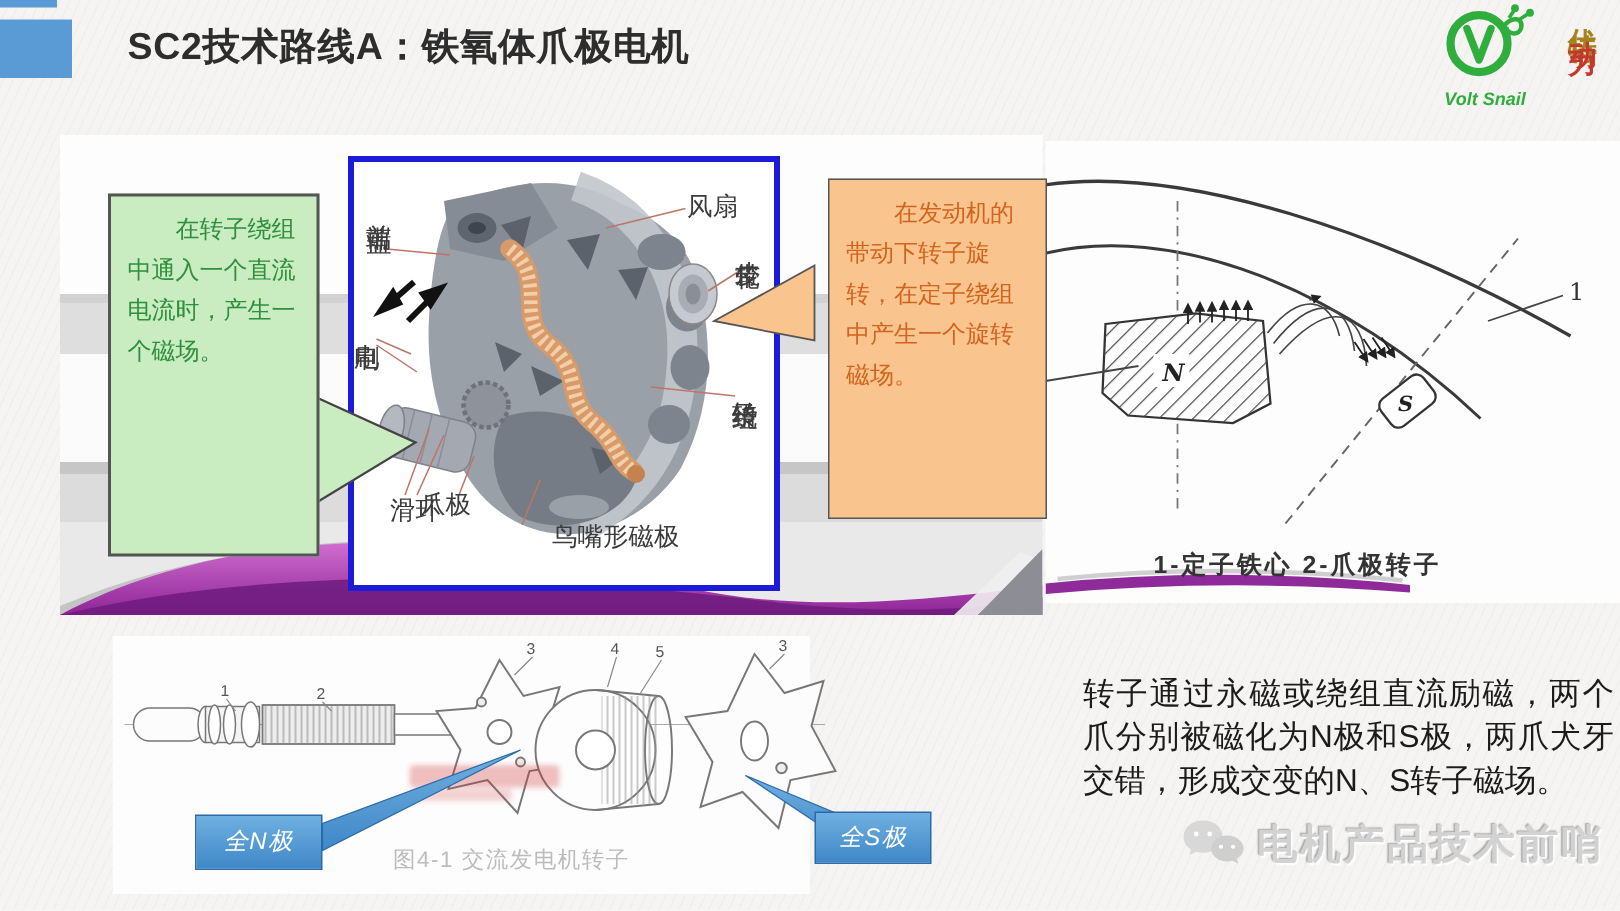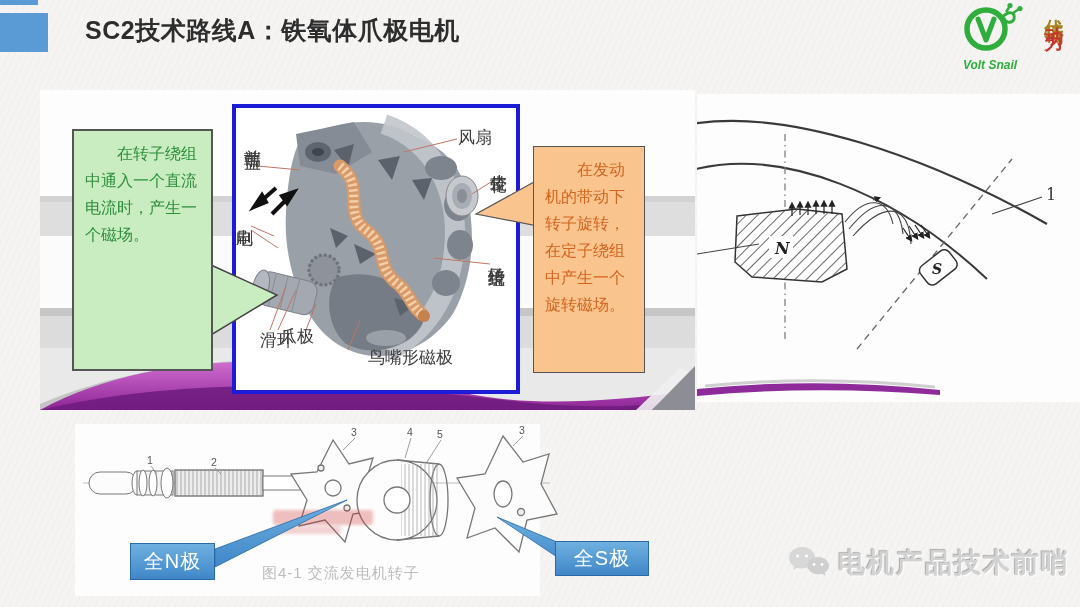--- a/index.html
+++ b/index.html
@@ -12,21 +12,21 @@
     background-color:#f5f4f2;
     background-image:repeating-linear-gradient(115deg,rgba(120,110,100,.04) 0 1px,rgba(255,255,255,0) 1px 6px);padding-left:48px;}
   .abs{position:absolute;}
   .panel{background:#fdfdfd;}
   .callout{box-sizing:border-box;font-size:16px;line-height:27px;padding:9px 11px;text-indent:2em;z-index:6;}
   .mlabel{font-size:17px;color:#3c3c3c;line-height:13px;white-space:nowrap;}
   .vlabel{writing-mode:vertical-rl;text-orientation:upright;letter-spacing:1px;}
   .faint{color:#bcbcbc;}
   .bluebox{box-sizing:border-box;display:flex;align-items:center;justify-content:center;
     background:linear-gradient(180deg,#6fb0e0,#3f87c8);border:1px solid #2a6aa8;
-    color:#fff;font-size:20px;letter-spacing:1px;z-index:5;}
+    color:#fff;font-size:16px;letter-spacing:1px;z-index:5;font-style:italic;}
   .wm-text{font-size:27px;letter-spacing:2px;color:#d2d2d2;
     text-shadow:1px 1px 1px #ffffff,-1px -1px 1px #a8a8a8;font-weight:bold;}
 </style>
 </head>
 <body>
 
 <div id="slide">
 
   <div class="abs" style="left:0;top:0;width:38px;height:5px;background:var(--accent_blue);"></div>
   <div class="abs" style="left:0;top:13px;width:48px;height:39px;background:var(--accent_blue);"></div>
@@ -140,22 +140,22 @@
     </div>
 
     <svg class="abs" style="left:0;top:0;z-index:5;pointer-events:none;" width="655" height="320" viewBox="0 0 655 320">
       <polygon points="171,175 171,245 237,205" fill="var(--green_bg)" stroke="#444" stroke-width="1.5"></polygon>
       <polygon points="503,87 503,137 436,124" fill="var(--orange_bg)" stroke="#555" stroke-width="1.2"></polygon>
     </svg>
 
     <div class="abs callout" style="left:32px;top:39px;width:141px;height:242px;background:var(--green_bg);
          border:2px solid #555;color:var(--green_text);">在转子绕组中通入一个直流电流时，产生一个磁场。</div>
 
-    <div class="abs callout" style="left:493px;top:29px;width:112px;height:227px;background:var(--orange_bg);
-         border:1.5px solid #555;color:var(--orange_text);margin-top:27px;">在发动机的带动下转子旋转，在定子绕组中产生一个旋转磁场。</div>
+    <div class="abs callout" style="left:512px;top:29px;width:146px;height:227px;background:var(--orange_bg);
+         border:1.5px solid #555;color:var(--orange_text);">在发动机的带动下转子旋转，在定子绕组中产生一个旋转磁场。</div>
   </div>
 
   <div class="abs panel" style="left:697px;top:94px;width:383px;height:308px;">
     <svg width="383" height="308" viewBox="0 0 383 308">
       <defs>
         <pattern id="hn" width="8" height="8" patternUnits="userSpaceOnUse" patternTransform="rotate(45)">
           <line x1="0" y1="0" x2="0" y2="8" stroke="#444" stroke-width="1.6"></line>
         </pattern>
         <marker id="arr" markerWidth="6" markerHeight="6" refX="4" refY="3" orient="auto">
           <path d="M0,0 L6,3 L0,6 Z" fill="#222"></path>
@@ -196,20 +196,21 @@
       </g>
       <g>
         <rect x="223" y="162" width="36" height="23" rx="6" fill="#fff" stroke="#333" stroke-width="1.5" transform="rotate(-38,241,173)"></rect>
         <text x="235" y="180" font-size="14" font-style="italic" font-weight="bold" font-family="'DejaVu Serif',serif" fill="#222">S</text>
       </g>
       <line x1="345" y1="103" x2="295" y2="120" stroke="#444" stroke-width="1.2"></line>
       <text x="349" y="106" font-size="16" font-family="'DejaVu Serif',serif" fill="#333">1</text>
       <path d="M0,295 Q120,283 243,296 L243,301 Q120,291 0,302 Z" fill="var(--purple)"></path>
       <path d="M8,292 Q120,281 238,293" stroke="#bbbbbb" stroke-width="3" fill="none" opacity=".7"></path>
     </svg>
+    <div class="abs" style="left:72px;top:272px;font-size:16.5px;font-weight:bold;color:#333;letter-spacing:2px;">1-定子铁心  2-爪极转子</div>
   </div>
 
   <div class="abs" style="left:75px;top:424px;width:590px;height:180px;">
     <svg width="590" height="180" viewBox="0 0 590 180">
       <defs>
         <pattern id="vl" width="4" height="10" patternUnits="userSpaceOnUse">
           <line x1="2" y1="0" x2="2" y2="10" stroke="#999" stroke-width="1"></line>
         </pattern>
         <filter id="blur2">
             <feGaussianBlur stdDeviation="1.6"></feGaussianBlur>
@@ -272,24 +273,25 @@
         <text x="444" y="10">3</text>
       </g>
       <g filter="url(#blur2)">
         <rect x="198" y="86" width="100" height="15" rx="3" fill="#cc3333" opacity=".3"></rect>
         <rect x="202" y="102" width="64" height="8" rx="2" fill="#cc3333" opacity=".22"></rect>
       </g>
       <polygon points="140,125 140,143 272,76" fill="url(#bluGrad)" stroke="#2a6aa8" stroke-width=".8"></polygon>
       <polygon points="494,123 494,141 422,93" fill="url(#bluGrad)" stroke="#2a6aa8" stroke-width=".8"></polygon>
     </svg>
     <div class="abs bluebox" style="left:55px;top:119px;width:85px;height:37px;">全N极</div>
-    <div class="abs bluebox" style="left:480px;top:117px;width:94px;height:35px;">全S极</div>
+    <div class="abs bluebox" style="left:468px;top:117px;width:78px;height:35px;">全S极</div>
     <div class="abs faint" style="left:187px;top:140px;font-size:15px;letter-spacing:1px;">图4-1 交流发电机转子</div>
   </div>
 
+  <div class="abs" style="left:722px;top:448px;width:354px;font-size:21px;line-height:29px;color:#1b1b1b;text-align:justify;">转子通过永磁或绕组直流励磁，两个爪分别被磁化为N极和S极，两爪犬牙交错，形成交变的N、S转子磁场。</div>
 
   <div class="abs" style="left:788px;top:545px;display:flex;align-items:center;gap:8px;">
     <svg width="42" height="36" viewBox="0 0 42 36">
       <path d="M14,2 C6,2 1,7 1,13 C1,16.5 3,19.5 6,21.3 L5,25 L9.4,22.8 C10.8,23.2 12.4,23.5 14,23.5 C22,23.5 27,18.5 27,12.8 C27,7 22,2 14,2 Z" fill="#d8d8d8"></path>
       <path d="M30,12 C24,12 19.5,16 19.5,20.7 C19.5,25.4 24,29.3 30,29.3 C31.2,29.3 32.4,29.1 33.5,28.8 L37.5,30.8 L36.6,27.5 C39.2,26 41,23.5 41,20.7 C41,16 36.3,12 30,12 Z" fill="#cfcfcf"></path>
       <circle cx="9.5" cy="11" r="1.6" fill="#fff"></circle>
         <circle cx="18.5" cy="11" r="1.6" fill="#fff"></circle>
       <circle cx="26" cy="19.5" r="1.4" fill="#fff"></circle>
         <circle cx="34" cy="19.5" r="1.4" fill="#fff"></circle>
     </svg>

